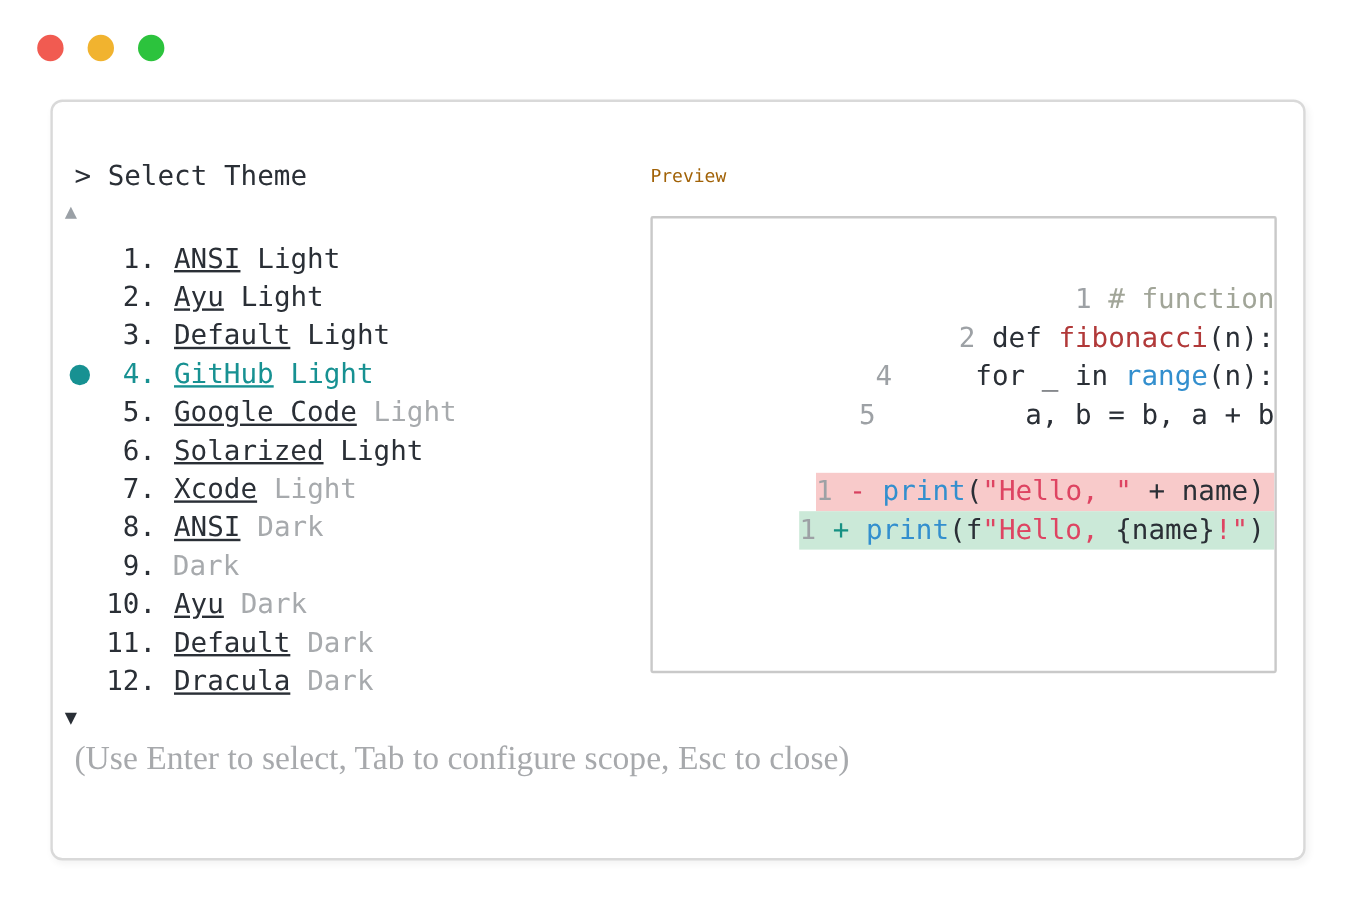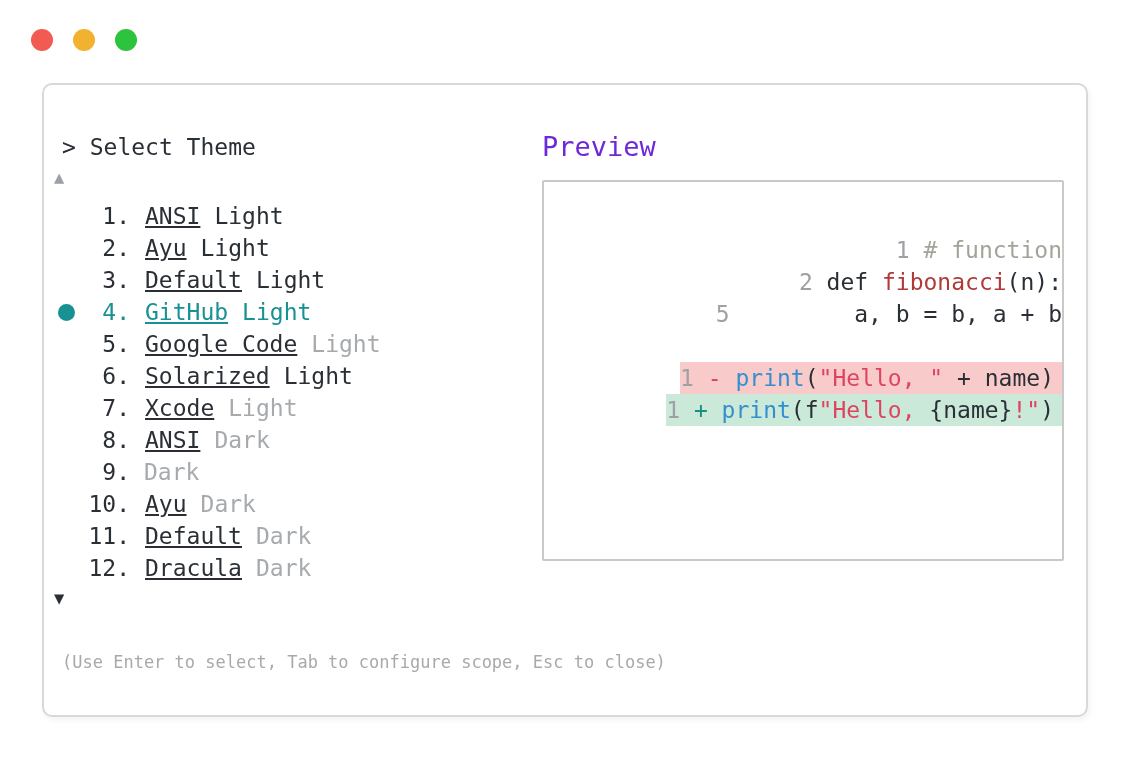--- a/index.html
+++ b/index.html
@@ -16,36 +16,36 @@
 
   
   .window {
     position:absolute; left:42px; top:83px; width:1046px; height:634px;
     background:#ffffff; border:2px solid #d9d9d9; border-radius:10px;
     box-shadow:2px 3px 6px rgba(0,0,0,0.05);
   }
   .window > * { position:absolute; }
 
   .prompt { left:18px; top:46px; font-size:23px; line-height:32px; color:#2a2f36; white-space:pre; }
-  .preview-label { left:498px; top:46px; font-size:27px; line-height:32px; color:#6d28d9; }
+  .preview-label { left:498px; top:46px; font-size:15px; line-height:32px; color:#a16207; }
 
   .scroll-up   { left:10px; top:76px;  font-size:17px; line-height:32px; color:#9aa0a6; cursor:pointer; }
   .scroll-down { left:10px; top:497px; font-size:17px; line-height:32px; color:#2a2f36; cursor:pointer; }
 
   
   .theme-list { left:0; top:115px; width:480px; }
   .row { height:32px; display:flex; align-items:center; font-size:23px; line-height:32px; padding-left:14px; cursor:pointer; }
   .dot { width:17px; height:17px; border-radius:50%; background:#179192; flex:none; margin-right:9px; }
   .num { display:inline-block; width:46px; text-align:right; color:#2a2f36; flex:none; }
   .name { margin-left:15px; color:#2a2f36; white-space:pre;text-decoration:underline; }
   .variant { margin-left:14px; color:#2a2f36; white-space:pre; }
   .variant.dim { color:#a7aaad; }
   .row.selected .num, .row.selected .name, .row.selected .variant { color:#179192; }
 
-  .hint { left:18px; top:561px; font-size:17px; line-height:32px; color:#a7a9ac; white-space:pre; }
+  .hint { left:18px; top:532px; font-size:28px; line-height:32px; color:#a7a9ac; white-space:pre;font-family:Liberation Serif, serif; }
 
   
   .preview-box {
     left:498px; top:95px; width:522px; height:381px;
     border:2px solid #c9c9c9; border-radius:2px; background:#ffffff;
     padding:52px 0 0 10px; overflow:hidden;
   }
   .cl { white-space:pre; font-size:23px; line-height:32px; height:32px; color:#2a2f36;text-align:right; }
   .cl .bg { display:inline-block; padding-right:8px; }
   .cl.removed .bg { background:#f8caca; }
@@ -150,18 +150,19 @@
       </div>
     </div>
 
   <div class="scroll-down">▼</div>
 
   <div class="hint">(Use Enter to select, Tab to configure scope, Esc to close)</div>
 
   <div class="preview-box" id="code-block">
       <div class="cl code"><span class="tok-ln">1</span><span class="tok-plain"> </span><span class="tok-comment"># function</span></div>
       <div class="cl code"><span class="tok-ln">2</span><span class="tok-plain"> </span><span class="tok-plain">def </span><span class="tok-func">fibonacci</span><span class="tok-plain">(n):</span></div>
+      <div class="cl code"><span class="tok-ln">4</span><span class="tok-plain"> </span><span class="tok-plain">    for _ in </span><span class="tok-builtin">range</span><span class="tok-plain">(n):</span></div>
       <div class="cl code"><span class="tok-ln">5</span><span class="tok-plain"> </span><span class="tok-plain">        a, b = b, a + b</span></div>
       <div class="cl blank"></div>
       <div class="cl removed"><span class="bg"><span class="tok-ln">1</span><span class="tok-plain"> </span><span class="tok-minus">-</span><span class="tok-plain"> </span><span class="tok-builtin">print</span><span class="tok-plain">(</span><span class="tok-string">"Hello, "</span><span class="tok-plain"> + name)</span></span></div>
       <div class="cl added"><span class="bg"><span class="tok-ln">1</span><span class="tok-plain"> </span><span class="tok-plus">+</span><span class="tok-plain"> </span><span class="tok-builtin">print</span><span class="tok-plain">(f</span><span class="tok-string">"Hello, </span><span class="tok-plain">{name}</span><span class="tok-string">!"</span><span class="tok-plain">)</span></span></div>
     </div>
 </div>
 
 </body></html>

